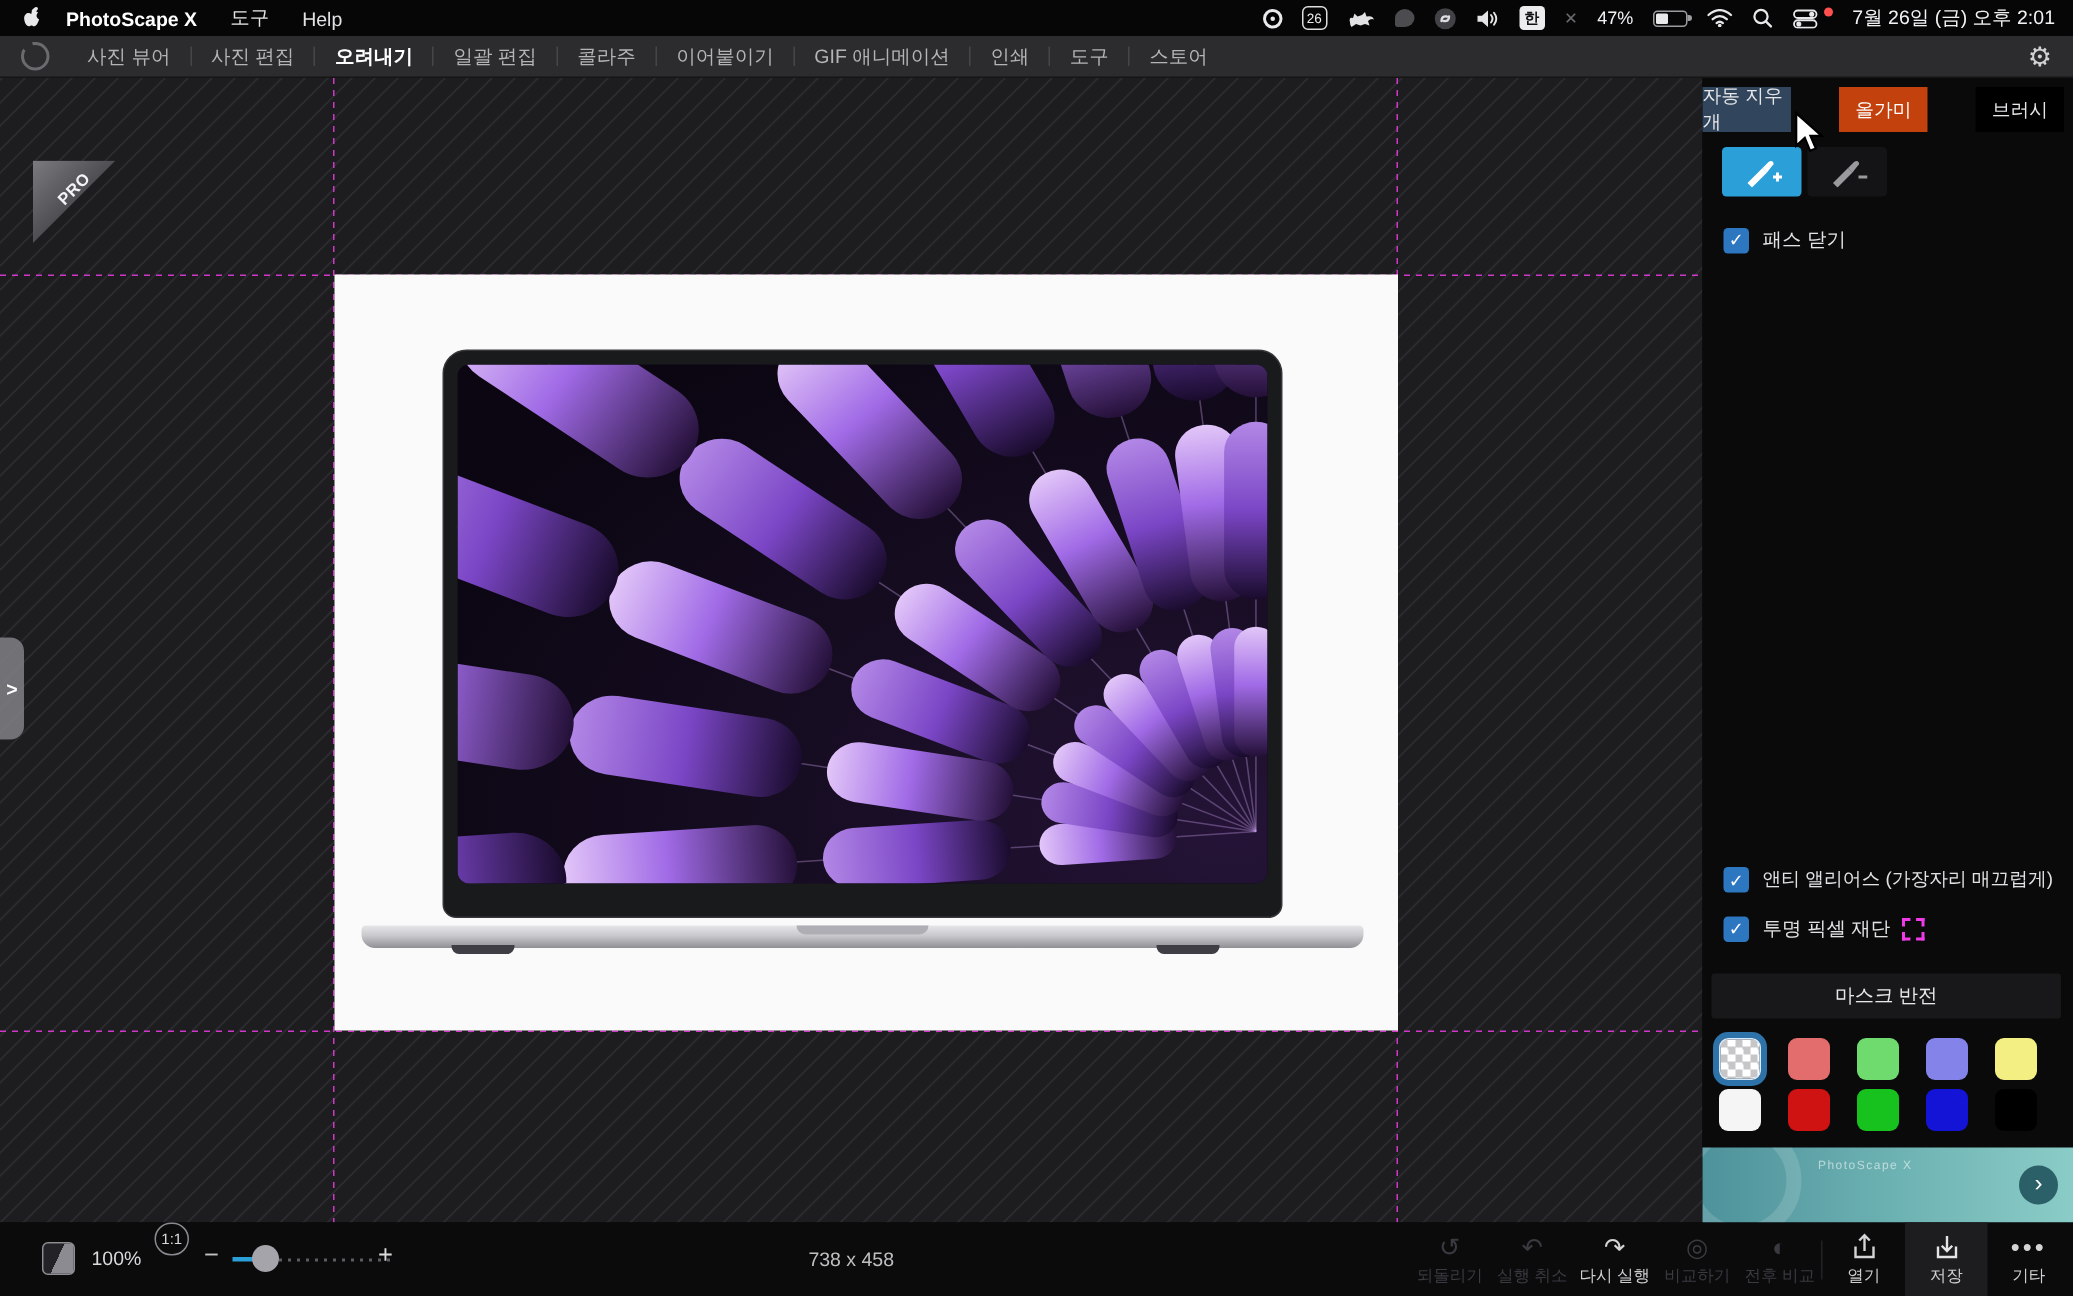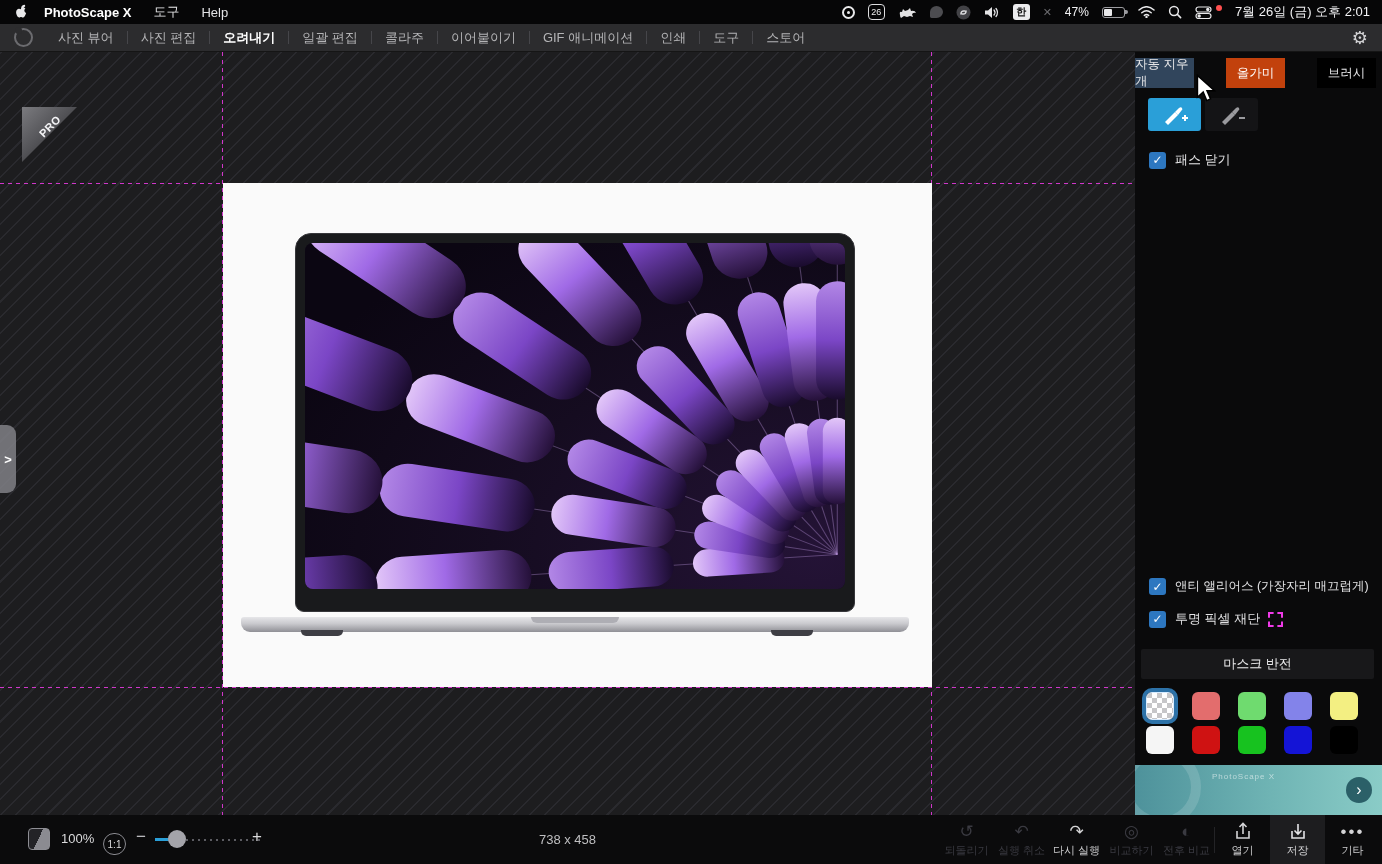--- a/index.html
+++ b/index.html
@@ -93,21 +93,21 @@
     display:flex; align-items:center; justify-content:center; }
   #brush-add { left:13px; background:#2a9fd8; }
   #brush-sub { left:70px; background:#141416; }
   .chk-row { position:absolute; left:14px; display:flex; align-items:center; }
   .chk { width:17px; height:17px; background:#2d77c0; border-radius:3px; color:#fff;
     font-size:12px; display:flex; align-items:center; justify-content:center; flex:0 0 auto; }
   .chk-label { margin-left:9px; font-size:13px; color:#e2e2e4; white-space:nowrap; }
   .crop-ic { width:15px; height:15px; border:2px dashed #f03ae8; margin-left:8px; }
   #invertBtn { position:absolute; left:6px; top:597px; width:233px; height:30px;
     background:#18181a; border-radius:2px; color:#e8e8ea; font-size:13px;
-    display:flex; align-items:center; justify-content:center; }
+    display:flex; align-items:center; justify-content:center;font-family:Liberation Serif, serif; }
   .sw-row { position:absolute; left:11px; display:flex; gap:18px; }
   .swatch { width:28px; height:28px; border-radius:6px; }
   .swatch.selected { box-shadow:0 0 0 4px #2d72a8; border:1px solid #d8ecff; }
   .checker { background:repeating-conic-gradient(#ffffff 0% 25%, #c6c6c8 0% 50%) 0 0/10px 10px; }
 
   #proBanner { position:absolute; left:0; top:713px; width:247px; height:50px; overflow:hidden;
     background:linear-gradient(90deg,#4e929b 0%,#6fb4b4 55%,#8accc7 100%); }
   #proBanner .swirl { position:absolute; left:-14px; top:-18px; width:80px; height:80px;
     border:10px solid rgba(255,255,255,.14); border-radius:50%; }
   #proBanner .brand { position:absolute; left:0; right:30px; top:7px; text-align:center;
@@ -120,21 +120,21 @@
     display:flex; align-items:center; justify-content:center; }
 
   
   #cursor { position:absolute; left:1195px; top:74px; z-index:50; }
 
   
   #bottombar { position:absolute; left:0; top:815px; width:1382px; height:49px; background:#0b0b0c; }
   #fitBtn { position:absolute; left:28px; top:13px; width:22px; height:22px; border-radius:4px;
     border:1.5px solid #8e8e94; background:linear-gradient(115deg,#232327 48%,#8b8b91 48%); }
   #zoomPct { position:absolute; left:61px; top:16px; font-size:13px; color:#dadadc; }
-  #oneToOne { position:absolute; left:103px; top:18px; width:23px; height:22px; border-radius:11px;
+  #oneToOne { position:absolute; left:103px; top:0; width:23px; height:22px; border-radius:11px;
     border:1.5px solid #8a8a90; color:#dadadc; font-size:10px; display:flex; align-items:center;
     justify-content:center; }
   #zoomMinus { position:absolute; left:136px; top:12px; color:#c2c2c6; font-size:17px; }
   #zoomSlider { position:absolute; left:155px; top:23px; width:108px; height:3px; }
   #zoomSlider .blue { position:absolute; left:0; top:0; width:23px; height:3px; background:#2a9fd8; }
   #zoomSlider .dots { position:absolute; left:25px; right:0; top:1px; height:2px;
     background:repeating-linear-gradient(to right,#5c5c62 0 2px,transparent 2px 6px); }
   #zoomSlider .handle { position:absolute; left:13px; top:-8px; width:18px; height:18px;
     border-radius:50%; background:#a4a4aa; }
   #zoomPlus { position:absolute; left:252px; top:12px; color:#dadadc; font-size:17px; }

